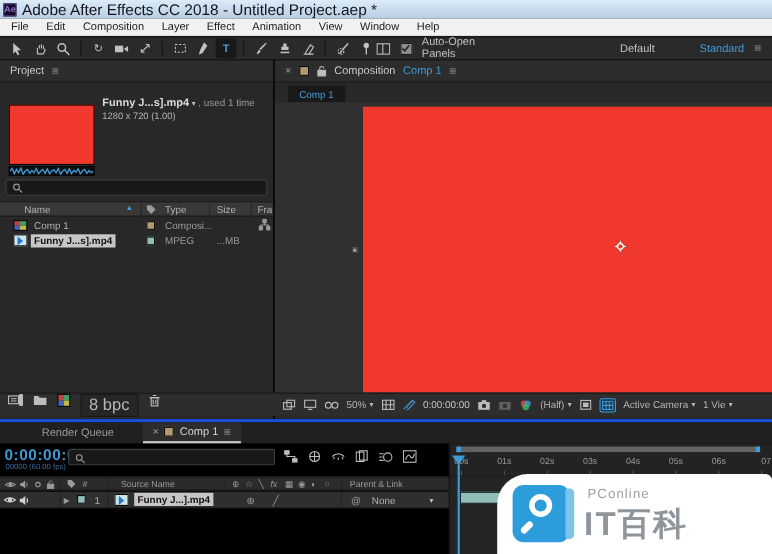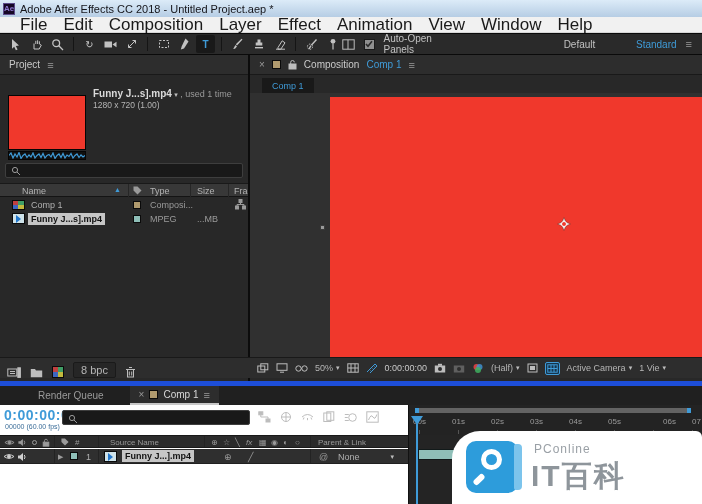--- a/index.html
+++ b/index.html
@@ -8,25 +8,25 @@
     font-family:"Liberation Sans","DejaVu Sans",sans-serif;color:#c2c2c2}
   .abs{position:absolute}
   svg{display:block}
   .ic{display:inline-flex;align-items:center;justify-content:center;color:#bdbdbd}
 
   
   .titlebar{position:absolute;left:0;top:0;width:702px;height:17px;
     background:linear-gradient(#dcebf8,#b6cde4);display:flex;align-items:center;gap:5px;padding-left:3px}
   .ae-logo{width:12px;height:12px;background:#150726;color:#8f7ad1;font-size:8px;font-weight:bold;
     display:flex;align-items:center;justify-content:center;border:1px solid #5b4a8a}
-  .title-text{font-size:11px;color:#15151a}
+  .title-text{font-size:14px;color:#15151a}
 
   
   .menubar{position:absolute;left:0;top:17px;width:702px;height:16px;background:#f1f1f1;
-    display:flex;align-items:center;padding-left:12px;font-size:17px;color:#1a1a1a;border-bottom:1px solid #d6d6d6}
+    display:flex;align-items:center;padding-left:2px;font-size:10px;color:#1a1a1a;border-bottom:1px solid #d6d6d6}
   .menu-item{padding:0 8px;cursor:default}
 
   
   .toolbar{position:absolute;left:0;top:33px;width:702px;height:22px;background:#2a2a2a;
     border-top:1px solid #0a0a0a;border-bottom:1px solid #0a0a0a;display:flex;align-items:center;font-size:10px}
   .tools{display:flex;align-items:center;gap:2px;padding-left:6px}
   .tool{width:19px;height:18px;display:flex;align-items:center;justify-content:center;color:#c2c2c2;border-radius:2px}
   .tool.active{background:#191919;color:#3F9BD8;font-weight:bold}
   .tsep{width:1px;height:14px;background:#151515;margin:0 4px}
   .tb-right{margin-left:auto;display:flex;align-items:center;gap:9px;padding-right:10px}
@@ -58,40 +58,40 @@
   .prow{position:absolute;left:0;width:248px;height:14px;font-size:9px;color:#b0b0b0}
   .chip{position:absolute;width:8px;height:8px;border:1px solid #0a0a0a}
   .comp-mini{position:absolute;left:12px;top:2px;width:13px;height:10px;border:1px solid #0a0a0a;
     background:linear-gradient(90deg,#c04040 0 50%,#3f9e66 50% 100%) top/100% 50% no-repeat,
                linear-gradient(90deg,#3d66c0 0 50%,#c2b93d 50% 100%) bottom/100% 50% no-repeat}
   .play-mini{position:absolute;left:12px;top:1px;width:13px;height:11px;background:#cfe3ea;border:1px solid #0a0a0a;
     display:flex;align-items:center;justify-content:center}
   .play-mini span{width:0;height:0;border-left:5px solid #2277cc;border-top:4px solid transparent;border-bottom:4px solid transparent}
   .sel-name{position:absolute;top:1px;background:#c6c6c6;color:#121212;font-weight:bold;padding:0 3px;line-height:12px}
   .p-footer{position:absolute;left:0;top:302px;width:272px;height:21px;background:#2d2d2d;border-top:1px solid #191919;
-    display:flex;align-items:flex-end;gap:9px;padding-left:7px;color:#b5b5b5;font-size:11px}
+    display:flex;align-items:flex-start;gap:9px;padding-left:7px;color:#b5b5b5;font-size:15px}
   .bpc{border:1px solid #1a1a1a;background:#262626;padding:1px 7px;border-radius:2px}
   .proj-color-icon{width:12px;height:12px;border:1px solid #0a0a0a;
     background:linear-gradient(90deg,#c04040 0 50%,#3f9e66 50% 100%) top/100% 50% no-repeat,
                linear-gradient(90deg,#3d66c0 0 50%,#c2b93d 50% 100%) bottom/100% 50% no-repeat}
 
   
   .c-tab{position:absolute;left:12px;top:23px;height:15px;padding:0 10px;background:#191919;color:#3F9BD8;
     font-size:9px;display:flex;align-items:center}
   .viewer{position:absolute;left:0;top:38px;width:452px;height:264px;background:#303030;overflow:hidden}
   .red-comp{position:absolute;left:80px;top:4px;width:372px;height:260px;background:#F0382C}
   .handle{position:absolute;left:70px;top:132px;width:5px;height:5px;background:#9a9a9a;border:1px solid #3a3a3a}
   .c-footer{position:absolute;left:0;top:302px;width:452px;height:21px;background:#2d2d2d;border-top:1px solid #191919;
     display:flex;align-items:center;gap:7px;padding:0 7px;font-size:9px;color:#b5b5b5;white-space:nowrap;overflow:hidden}
   .dd{display:inline-flex;align-items:center;gap:3px}
   .blue{color:#3F9BD8}
   .grid-active{background:#16344a;border:1px solid #3F9BD8;border-radius:2px;padding:1px}
 
   
-  .timeline{position:absolute;left:0;top:381px;width:702px;height:123px;background:#ffffff;border-top:5px solid #1d4ed8}
+  .timeline{position:absolute;left:0;top:381px;width:702px;height:123px;background:#000000;border-top:3px solid #1d4ed8}
   .t-tabs{position:absolute;left:0;top:0;width:702px;height:19px;background:#202020;display:flex;align-items:stretch}
   .rq-tab{margin-left:28px;display:flex;align-items:center;font-size:10px;color:#9a9a9a;padding:0 10px}
   .comp-tab{margin-left:16px;display:flex;align-items:center;gap:5px;padding:0 9px;background:#2d2d2d;
     border-bottom:2px solid #c8c8c8;font-size:10px;color:#d8d8d8}
   .tan-chip{width:9px;height:9px;background:#B09A6E;border:1px solid #0a0a0a}
   .big-time{position:absolute;left:4px;top:21px;font-size:14px;font-weight:bold;color:#3F9BD8;letter-spacing:.5px}
   .frames{position:absolute;left:5px;top:37px;font-size:7px;color:#3c6e99}
   .t-search{position:absolute;left:62px;top:24px;width:188px;height:15px;background:#191919;border:1px solid #3e3e3e;
     border-radius:2px;color:#ccc;font-size:9px;padding-left:20px;outline:none}
   .t-icons{position:absolute;left:258px;top:25px;display:flex;gap:9px;color:#a8a8a8}
@@ -523,21 +523,21 @@
       <div class="workarea">
         <span class="wa-cap" style="left:0"></span>
         <span class="wa-cap" style="right:0"></span>
       </div>
       <span class="tick-label" style="left:4px">00s</span>
       <span class="tick-label" style="left:43px">01s</span>
       <span class="tick-label" style="left:82px">02s</span>
       <span class="tick-label" style="left:121px">03s</span>
       <span class="tick-label" style="left:160px">04s</span>
       <span class="tick-label" style="left:199px">05s</span>
-      <span class="tick-label" style="left:254px">06s</span>
+      <span class="tick-label" style="left:238px">06s</span>
       <span class="tick-label" style="left:283px">07</span>
       <span class="tick" style="left:10px"></span>
         <span class="tick" style="left:49px"></span>
       <span class="tick" style="left:88px"></span>
         <span class="tick" style="left:127px"></span>
       <span class="tick" style="left:166px"></span>
         <span class="tick" style="left:205px"></span>
       <span class="tick" style="left:244px"></span>
         <span class="tick" style="left:283px"></span>
     </div>

